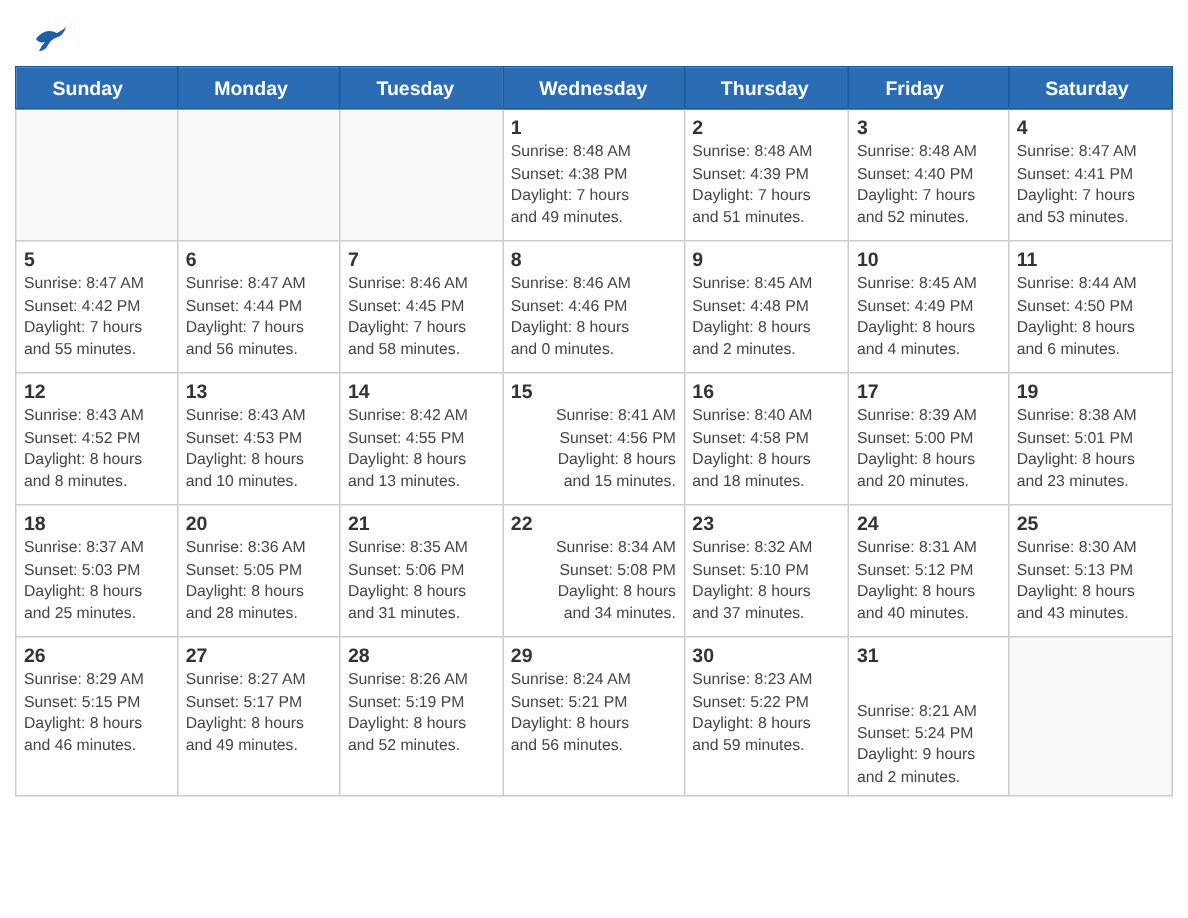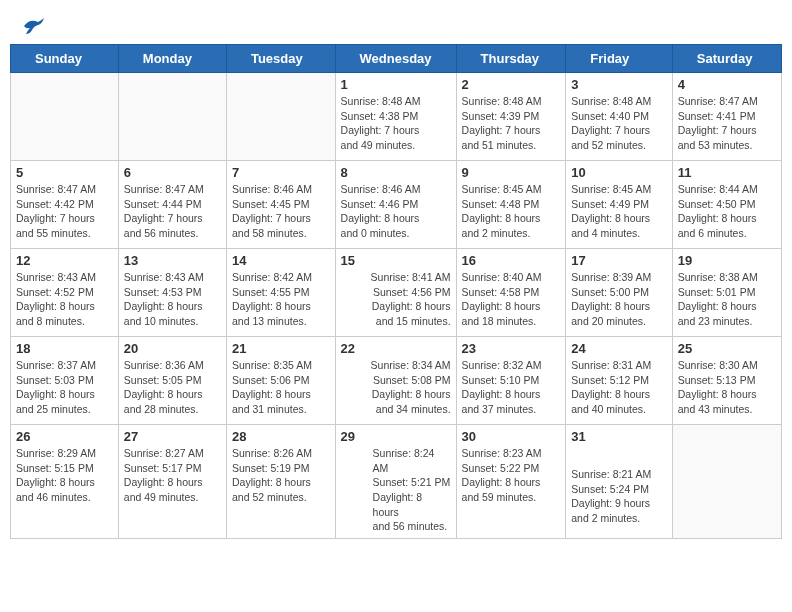--- a/index.html
+++ b/index.html
@@ -331,21 +331,21 @@
           </td>
           <td>
             <span class="day-number">28</span>
             <div class="day-info" style="white-space: pre-line;">Sunrise: 8:26 AM
 Sunset: 5:19 PM
 Daylight: 8 hours
 and 52 minutes.</div>
           </td>
           <td>
             <span class="day-number">29</span>
-            <div class="day-info" style="white-space: pre-line; margin-left: 32px;">Sunrise: 8:24 AM
+            <div class="day-info" style="white-space: pre-line;">Sunrise: 8:24 AM
 Sunset: 5:21 PM
 Daylight: 8 hours
 and 56 minutes.</div>
           </td>
           <td>
             <span class="day-number">30</span>
             <div class="day-info" style="white-space: pre-line;">Sunrise: 8:23 AM
 Sunset: 5:22 PM
 Daylight: 8 hours
 and 59 minutes.</div>

